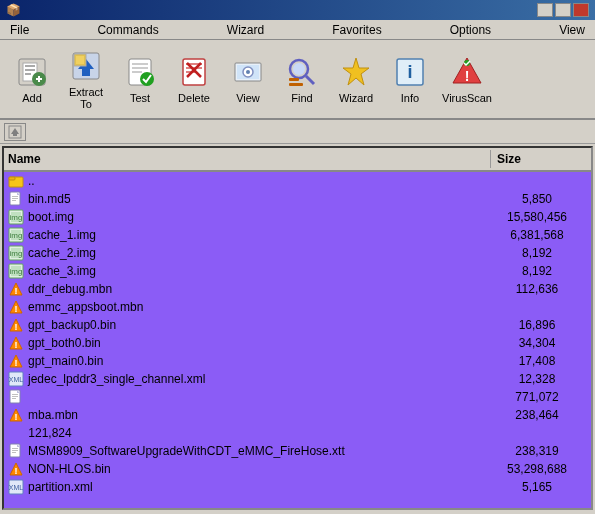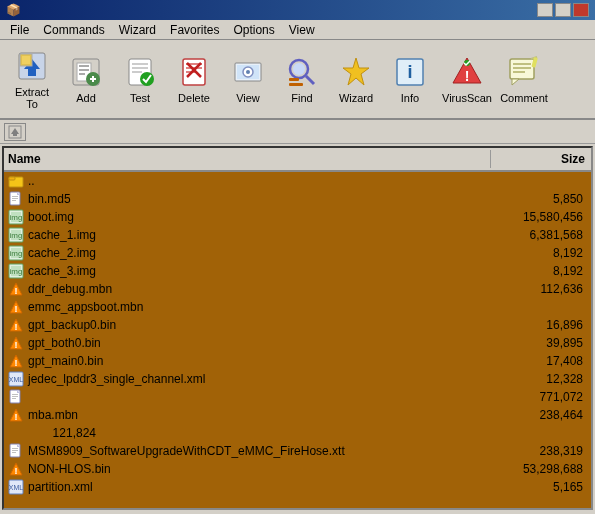--- a/index.html
+++ b/index.html
@@ -47,20 +47,21 @@
 
     
     .menu-bar {
       background: #d4d0c8;
       display: flex;
       gap: 2px;
       padding: 2px 4px;
       border-bottom: 1px solid #888;
       height: 20px;
       align-items: center;
+      justify-content: space-between;
     }
     .menu-item {
       padding: 2px 6px;
       font-size: 12px;
       cursor: pointer;
       color: #000;
     }
 
     
     .toolbar {
@@ -115,21 +116,21 @@
       border: 1px solid #888;
       display: flex;
       align-items: center;
       justify-content: center;
       cursor: pointer;
       font-size: 14px;
     }
 
     
     .file-list-container {
-      background: #a16207;
+      background: #8b5cf6;
       border: 2px inset #888;
       margin: 2px;
       overflow-y: auto;
       height: calc(514px - 20px - 20px - 80px - 24px - 6px);
     }
     .file-list-header {
       display: flex;
       background: #d4d0c8;
       border-bottom: 2px solid #888;
       padding: 2px 0;
@@ -141,42 +142,42 @@
       padding: 2px 4px;
       font-weight: bold;
       font-size: 12px;
       border-right: 1px solid #999;
     }
     .col-size {
       width: 100px;
       padding: 2px 6px;
       font-weight: bold;
       font-size: 12px;
-      text-align: right;
+      text-align: left;
     }
     .file-row {
       display: flex;
       align-items: center;
       padding: 1px 0;
       cursor: pointer;
       min-height: 18px;
     }
     .file-name-cell {
       flex: 1;
       display: flex;
       align-items: center;
       gap: 4px;
       padding: 0 4px;
       font-size: 12px;
       overflow: hidden;
       white-space: nowrap;
     }
     .file-size {
       width: 100px;
-      text-align: right;
+      text-align: center;
       padding-right: 8px;
       font-size: 12px;
       color: #000;
     }
     .file-icon {
       width: 16px;
       height: 16px;
       flex-shrink: 0;
       display: flex;
       align-items: center;
@@ -210,48 +211,48 @@
   <span class="menu-item">Favorites</span>
   <span class="menu-item">Options</span>
   <span class="menu-item">View</span>
 </div>
 
 <div class="toolbar">
 
   <button class="toolbar-btn">
     <div class="toolbar-icon">
       <svg width="34" height="34" viewBox="0 0 34 34">
-        <rect x="4" y="4" width="26" height="26" rx="2" fill="#c8d4e8" stroke="#888" stroke-width="1"></rect>
-        <polygon points="17,10 25,20 21,20 21,27 13,27 13,20 9,20" fill="#2060c0"></polygon>
-        <rect x="5" y="5" width="12" height="12" fill="#e0c050" stroke="#aaa" stroke-width="1"></rect>
-        <rect x="7" y="7" width="8" height="8" fill="#f0d060"></rect>
-      </svg>
-    </div>
-    <span class="toolbar-label">Extract To</span>
-  </button>
-
-  <button class="toolbar-btn">
-    <div class="toolbar-icon">
-      <svg width="34" height="34" viewBox="0 0 34 34">
         <rect x="4" y="4" width="26" height="26" rx="2" fill="#d4d0c8" stroke="#888" stroke-width="1"></rect>
         <rect x="8" y="8" width="14" height="18" fill="#fff" stroke="#aaa" stroke-width="1"></rect>
         <rect x="10" y="10" width="10" height="2" fill="#aaa"></rect>
         <rect x="10" y="14" width="10" height="2" fill="#aaa"></rect>
         <rect x="10" y="18" width="6" height="2" fill="#aaa"></rect>
         <circle cx="24" cy="24" r="7" fill="#4a8a4a"></circle>
         <rect x="21" y="23" width="6" height="2" fill="white"></rect>
         <rect x="23" y="21" width="2" height="6" fill="white"></rect>
       </svg>
     </div>
     <span class="toolbar-label">Add</span>
   </button>
 
   <button class="toolbar-btn">
     <div class="toolbar-icon">
       <svg width="34" height="34" viewBox="0 0 34 34">
+        <rect x="4" y="4" width="26" height="26" rx="2" fill="#c8d4e8" stroke="#888" stroke-width="1"></rect>
+        <polygon points="17,10 25,20 21,20 21,27 13,27 13,20 9,20" fill="#2060c0"></polygon>
+        <rect x="5" y="5" width="12" height="12" fill="#e0c050" stroke="#aaa" stroke-width="1"></rect>
+        <rect x="7" y="7" width="8" height="8" fill="#f0d060"></rect>
+      </svg>
+    </div>
+    <span class="toolbar-label">Extract To</span>
+  </button>
+
+  <button class="toolbar-btn">
+    <div class="toolbar-icon">
+      <svg width="34" height="34" viewBox="0 0 34 34">
         <rect x="6" y="4" width="22" height="26" rx="2" fill="#fff" stroke="#888" stroke-width="1"></rect>
         <rect x="9" y="8" width="16" height="2" fill="#ccc"></rect>
         <rect x="9" y="12" width="16" height="2" fill="#ccc"></rect>
         <rect x="9" y="16" width="10" height="2" fill="#ccc"></rect>
         <circle cx="24" cy="24" r="7" fill="#20a020"></circle>
         <polyline points="20,24 23,27 28,20" fill="none" stroke="white" stroke-width="2"></polyline>
       </svg>
     </div>
     <span class="toolbar-label">Test</span>
   </button>
@@ -319,34 +320,20 @@
       <svg width="34" height="34" viewBox="0 0 34 34">
         <polygon points="17,3 31,28 3,28" fill="#e04040" stroke="#a02020" stroke-width="1"></polygon>
         <text x="17" y="26" text-anchor="middle" font-size="14" font-weight="bold" fill="white">!</text>
         <circle cx="17" cy="8" r="3" fill="#20a020"></circle>
         <polyline points="14,8 16,10 20,6" fill="none" stroke="white" stroke-width="1.5"></polyline>
       </svg>
     </div>
     <span class="toolbar-label">VirusScan</span>
   </button>
 
-  <button class="toolbar-btn">
-    <div class="toolbar-icon">
-      <svg width="34" height="34" viewBox="0 0 34 34">
-        <rect x="3" y="4" width="24" height="20" rx="2" fill="#f8f8d8" stroke="#a0a060" stroke-width="1.5"></rect>
-        <rect x="6" y="8" width="18" height="2" fill="#c0c080"></rect>
-        <rect x="6" y="12" width="18" height="2" fill="#c0c080"></rect>
-        <rect x="6" y="16" width="12" height="2" fill="#c0c080"></rect>
-        <path d="M5 24 L5 30 L12 24 Z" fill="#f8f8d8" stroke="#a0a060" stroke-width="1"></path>
-        <line x1="24" y1="4" x2="30" y2="2" stroke="#c0c080" stroke-width="2"></line>
-        <rect x="27" y="2" width="4" height="10" rx="1" fill="#e0e060" transform="rotate(15,27,2)"></rect>
-      </svg>
-    </div>
-    <span class="toolbar-label">Comment</span>
-  </button>
 </div>
 
 <div class="nav-bar">
   <div class="nav-up-btn">
     <svg width="14" height="14" viewBox="0 0 14 14">
       <rect x="1" y="1" width="12" height="12" fill="#d4d0c8" stroke="#888" stroke-width="1"></rect>
       <polygon points="7,3 11,9 9,9 9,11 5,11 5,9 3,9" fill="#808080"></polygon>
     </svg>
   </div>
 </div>
@@ -474,21 +461,21 @@
       <div class="file-row">
     <div class="file-name-cell">
       <span class="file-icon">
             <svg width="16" height="16" viewBox="0 0 16 16">
               <polygon points="8,2 14,14 2,14" fill="#ff8800" stroke="#cc6600" stroke-width="1"></polygon>
               <text x="8" y="13" text-anchor="middle" font-size="9" font-weight="bold" fill="white">!</text>
             </svg>
           </span>
       <span>gpt_both0.bin</span>
     </div>
-    <div class="file-size">39,895</div>
+    <div class="file-size">34,304</div>
   </div>
       <div class="file-row">
     <div class="file-name-cell">
       <span class="file-icon">
             <svg width="16" height="16" viewBox="0 0 16 16">
               <polygon points="8,2 14,14 2,14" fill="#ff8800" stroke="#cc6600" stroke-width="1"></polygon>
               <text x="8" y="13" text-anchor="middle" font-size="9" font-weight="bold" fill="white">!</text>
             </svg>
           </span>
       <span>gpt_main0.bin</span>

